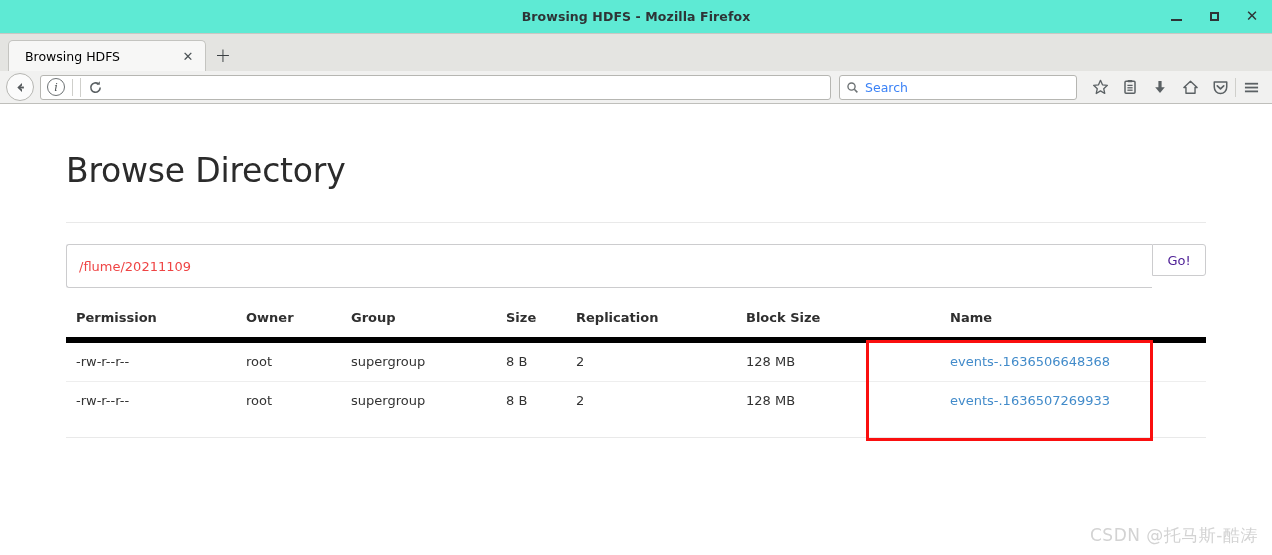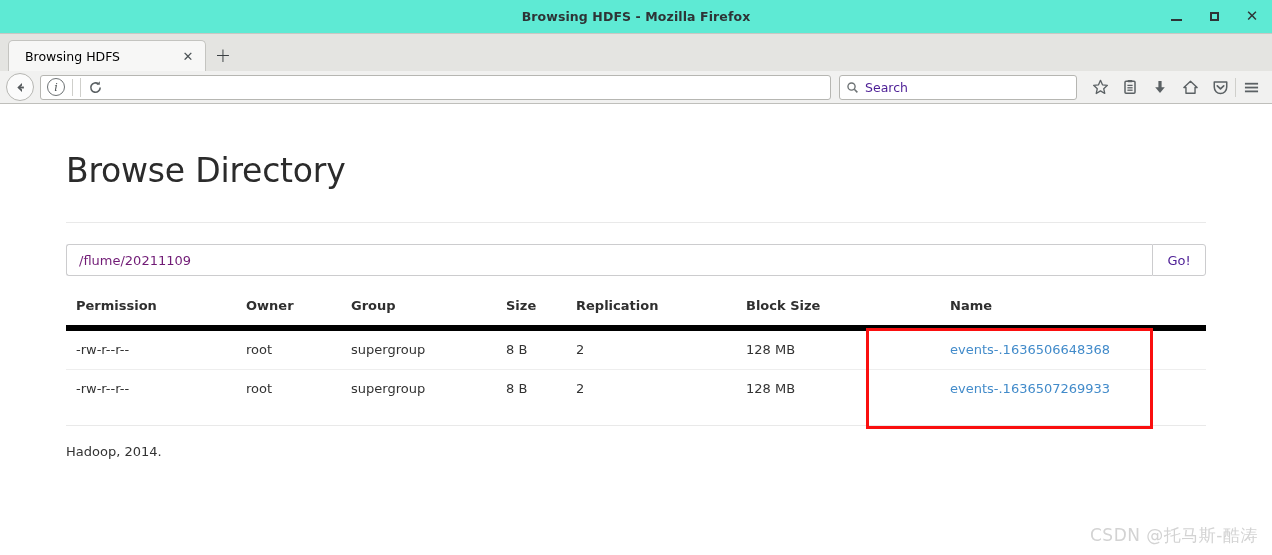--- a/index.html
+++ b/index.html
@@ -226,21 +226,21 @@
     display: flex;
     align-items: center;
     padding: 0 6px;
     box-sizing: border-box;
     gap: 6px;
     flex: 0 0 auto;
     margin-left: 4px;
   }
   .search-placeholder {
     font-size: 12.5px;
-    color: #4c1d95;
+    color: #3b82f6;
   }
   .tb-icons {
     display: flex;
     align-items: center;
     gap: 0px;
     flex: 0 0 auto;
     margin-left: 4px;
   }
   .tb-icon {
     width: 30px;
@@ -316,31 +316,31 @@
     margin-right: 16px;
   }
 
   .path-row {
     display: flex;
     margin-top: 21px;
     margin-right: 16px;
   }
   .path-input {
     flex: 1 1 auto;
-    height: 32px;
+    height: 44px;
     border: 1px solid #ccccce;
     border-right: none;
     border-radius: 3px 0 0 3px;
     background: #ffffff;
     display: flex;
     align-items: center;
     padding-left: 12px;
     box-sizing: border-box;
     font-size: 13px;
-    color: #701a75;
+    color: #ef4444;
   }
   .go-btn {
     width: 54px;
     height: 32px;
     border: 1px solid #ccccce;
     border-radius: 0 3px 3px 0;
     background: #ffffff;
     display: flex;
     align-items: center;
     justify-content: center;
@@ -553,18 +553,17 @@
             <td class="col-repl">2</td>
             <td class="col-block">128 MB</td>
             <td class="col-name"><a class="filelink" href="#">events-.1636507269933</a></td>
           </tr>
         </tbody>
       </table>
       <div class="redbox" style="left:800px; top:30px; width:287px; height:101px;"></div>
     </div>
 
     <div class="hr-bottom"></div>
-    <div class="footer-text">Hadoop, 2014.</div>
   </div>
 
   <div class="watermark">CSDN @托马斯-酷涛</div>
 
 </div>
 
 </body></html>

